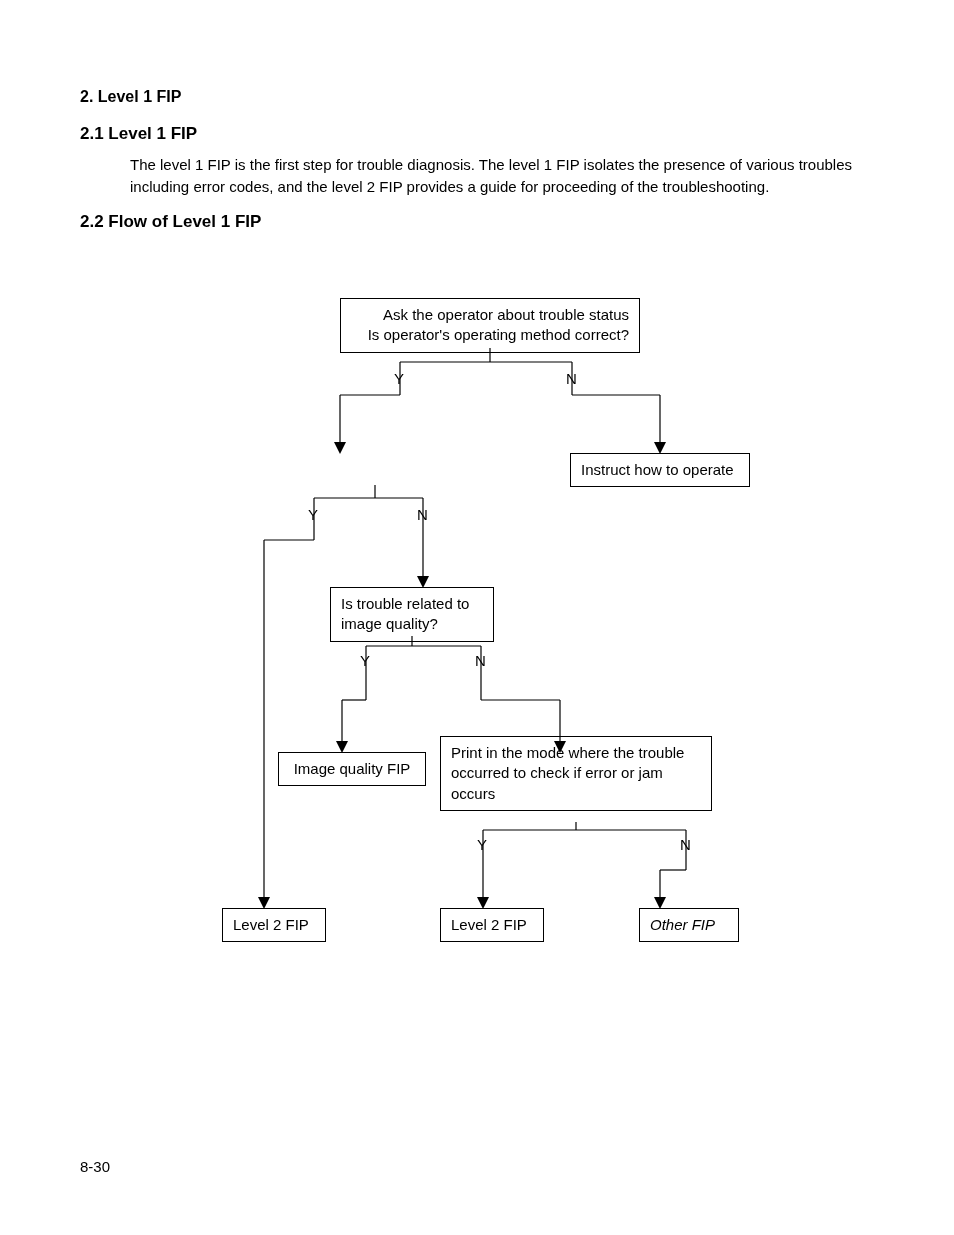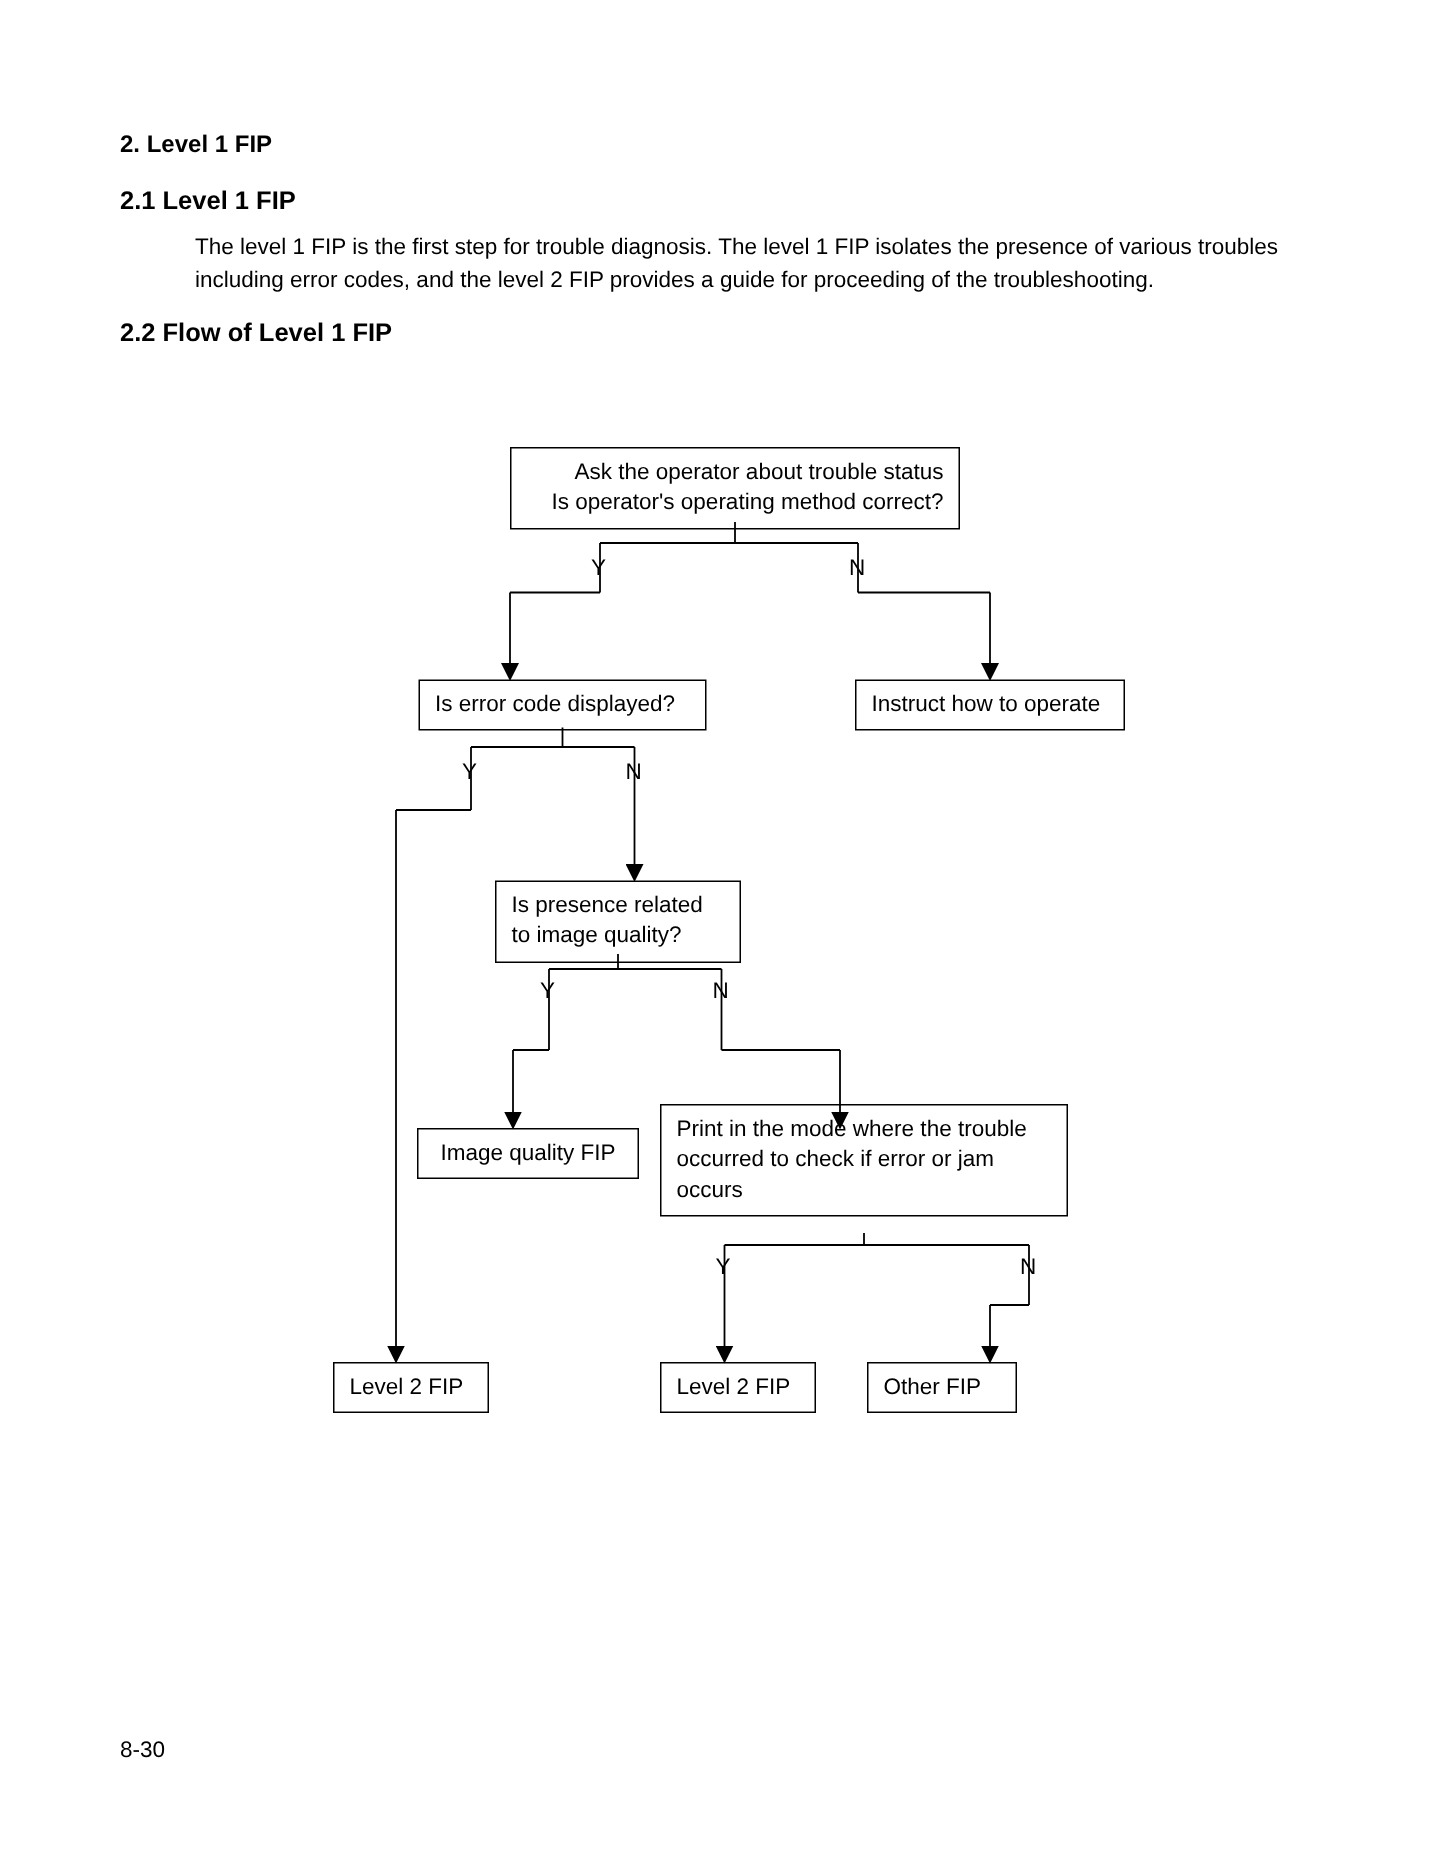--- a/index.html
+++ b/index.html
@@ -72,31 +72,30 @@
 
 <div class="page">
 
   <div class="h1">2.  Level 1 FIP</div>
   <div class="h2">2.1   Level 1 FIP</div>
   <p class="body-text">The level 1 FIP is the first step for trouble diagnosis. The level 1 FIP isolates the presence of various troubles including error codes, and the level 2 FIP provides a guide for proceeding of the troubleshooting.</p>
   <div class="h2">2.2   Flow of Level 1 FIP</div>
 
   <div class="box" style="left:340px; top:298px; width:300px;text-align:right;">Ask the operator about trouble status<br>Is operator's operating method correct?</div>
 
-  <div class="box" style="left:279px; top:453px; width:192px;">Is error code displayed?</div>
   <div class="box" style="left:570px; top:453px; width:180px;">Instruct how to operate</div>
 
-  <div class="box" style="left:330px; top:587px; width:164px;">Is presence related to image quality?</div>
+  <div class="box" style="left:330px; top:587px; width:164px;">Is trouble related to image quality?</div>
 
   <div class="box" style="left:278px; top:752px; width:148px;text-align:center;">Image quality FIP</div>
   <div class="box" style="left:440px; top:736px; width:272px;">Print in the mode where the trouble occurred to check if error or jam occurs</div>
 
   <div class="box" style="left:222px; top:908px; width:104px;">Level 2 FIP</div>
   <div class="box" style="left:440px; top:908px; width:104px;">Level 2 FIP</div>
-  <div class="box" style="left:578px; top:908px; width:100px;">Other FIP</div>
+  <div class="box" style="left:639px; top:908px; width:100px;font-style:italic;">Other FIP</div>
 
   <div class="label" style="left:394px; top:370px;">Y</div>
   <div class="label" style="left:566px; top:370px;">N</div>
 
   <div class="label" style="left:308px; top:506px;">Y</div>
   <div class="label" style="left:417px; top:506px;">N</div>
 
   <div class="label" style="left:360px; top:652px;">Y</div>
   <div class="label" style="left:475px; top:652px;">N</div>
 

